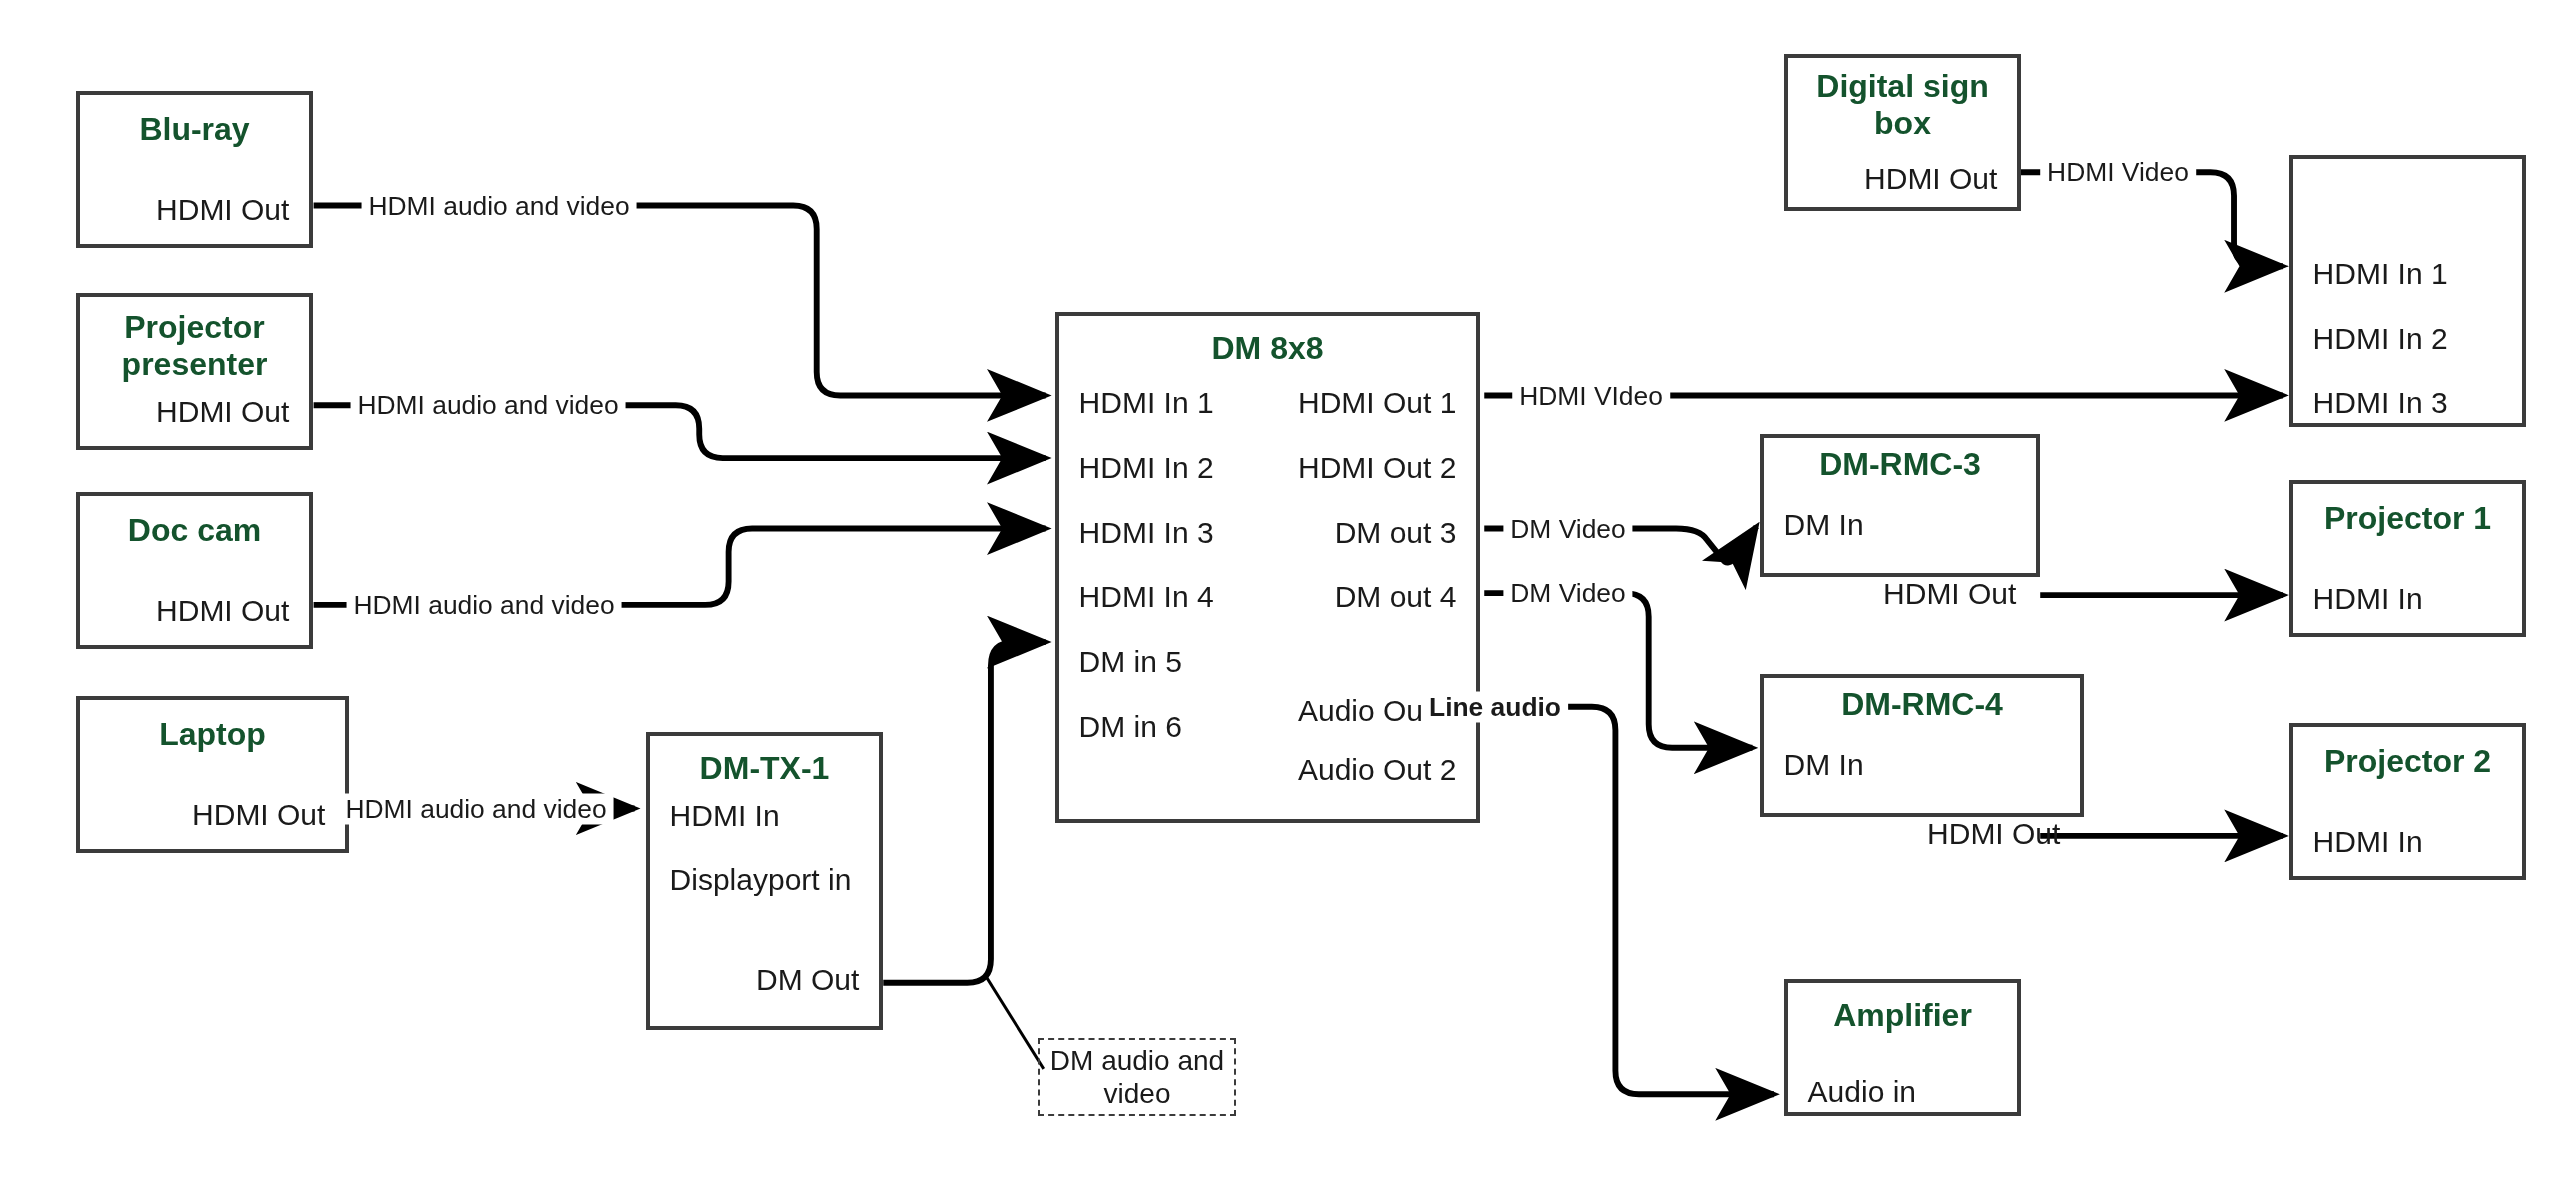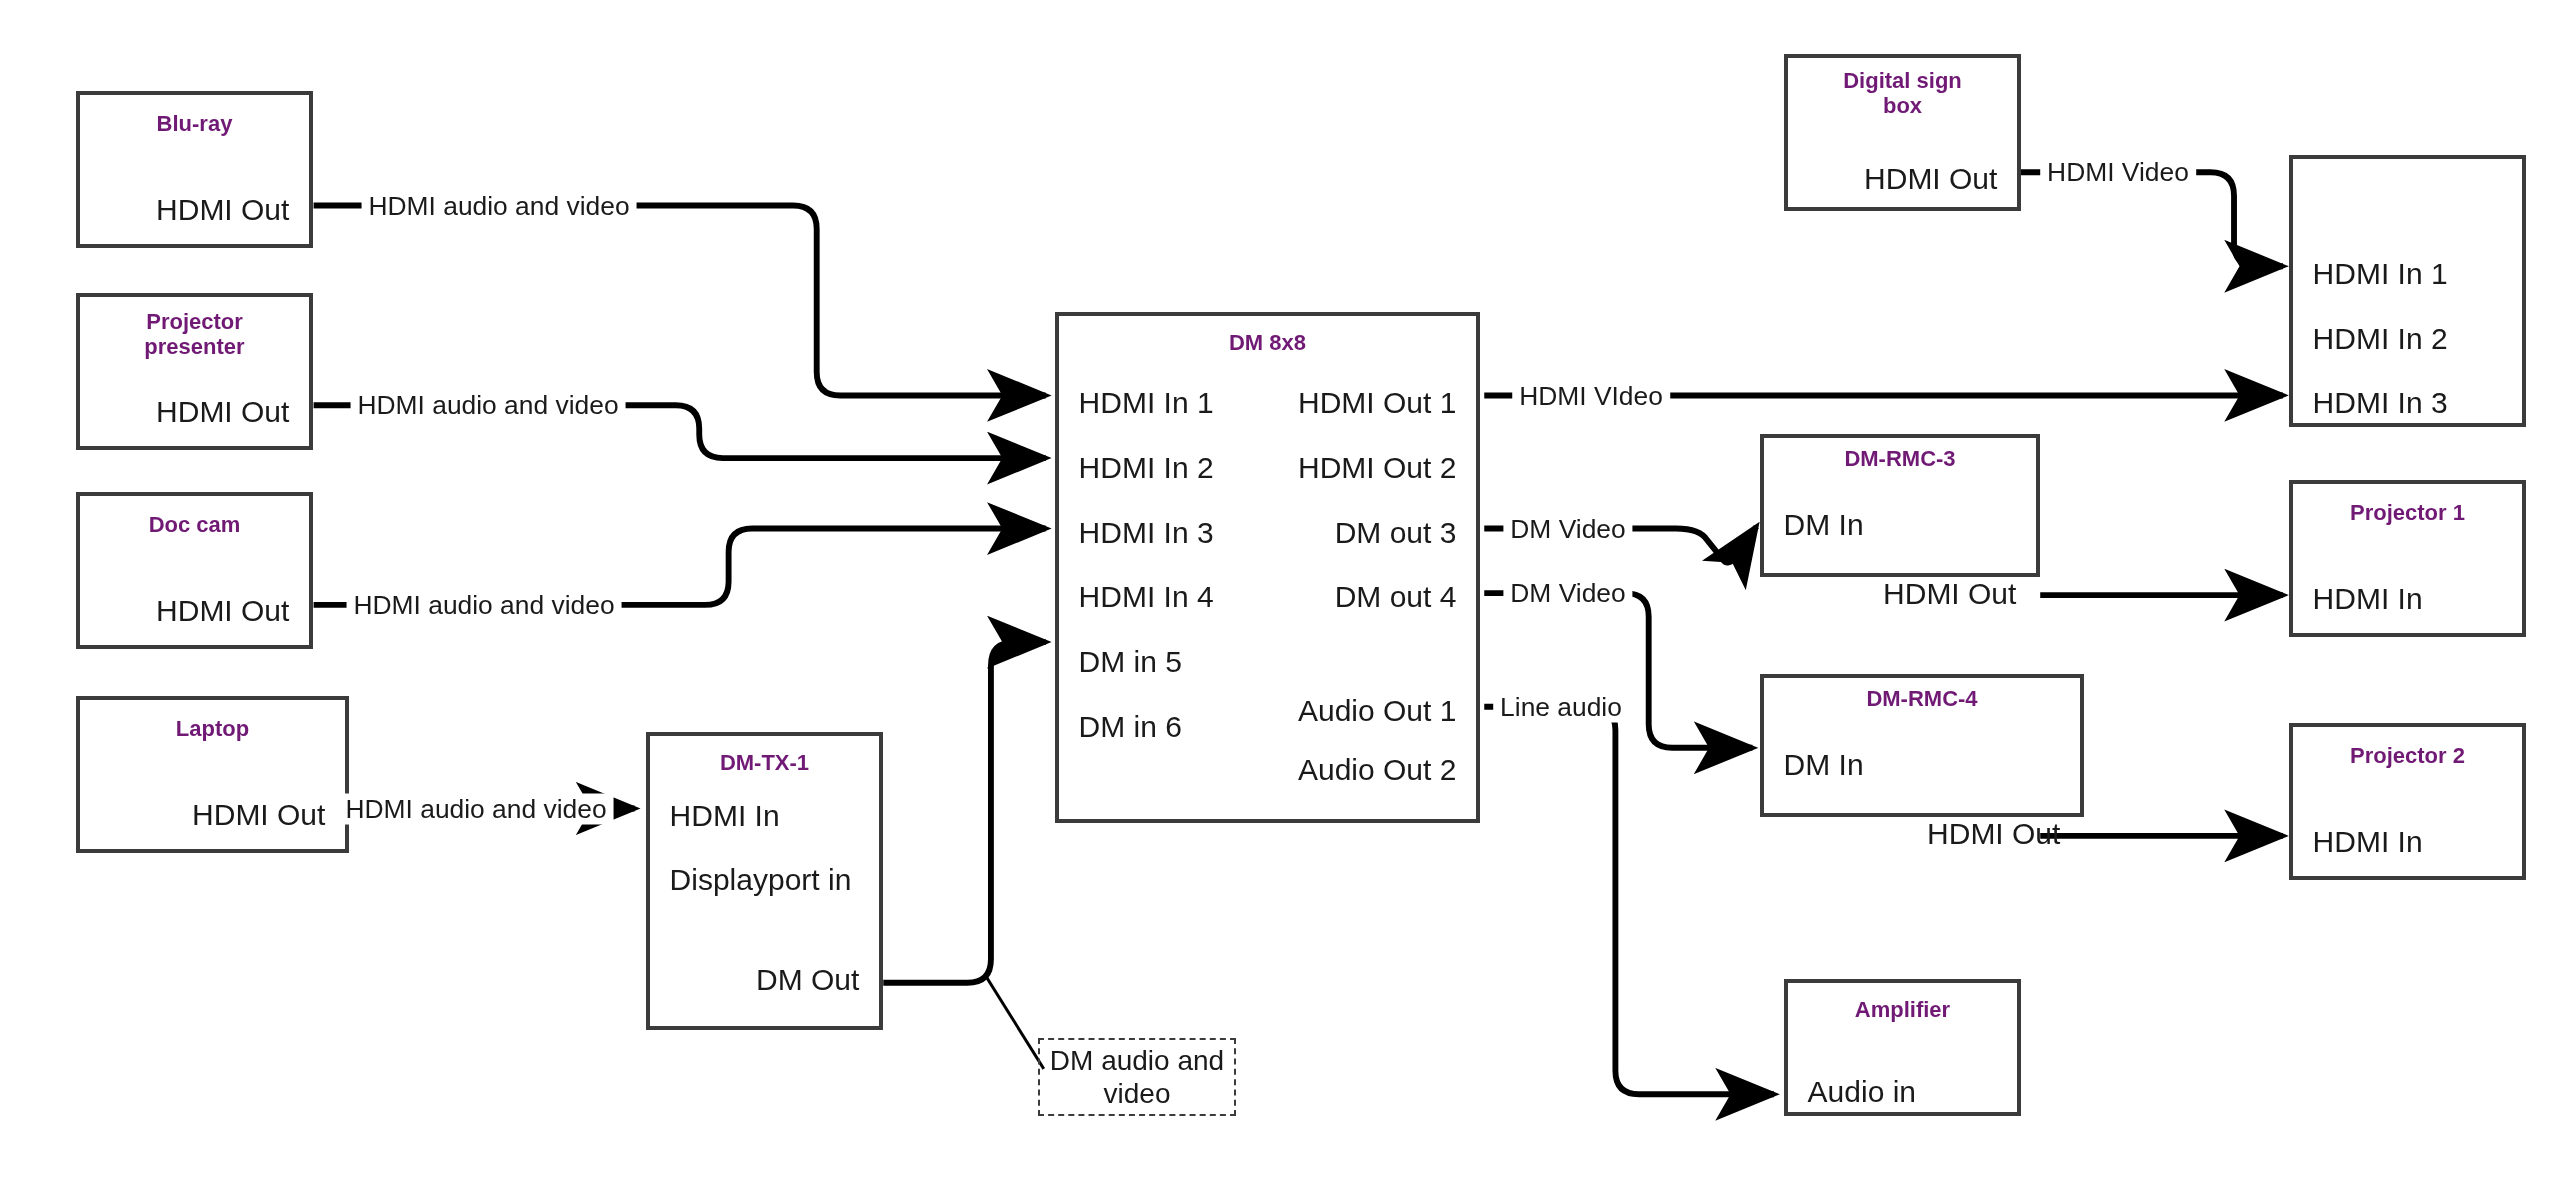--- a/index.html
+++ b/index.html
@@ -29,22 +29,22 @@
     background: #ffffff;
     z-index: 2;
   }
   .node.dashed {
     border: 2.9px dashed #3b3b3b;
     background: transparent;
   }
   .node-title {
     text-align: center;
     font-weight: bold;
-    font-size: 22px;
-    color: #701a75;
+    font-size: 32px;
+    color: #14532d;
     line-height: 1.16;
     white-space: pre-line;
   }
   .port {
     position: absolute;
     font-size: 30px;
     color: #1a1a1a;
     white-space: nowrap;
   }
   .port.left  { left: 19.6px; }
@@ -207,16 +207,16 @@
   <div class="wire-label" style="left:476px; top:809px;">HDMI audio and video</div>
 
   <div class="wire-label" style="left:2118px; top:172px;">HDMI Video</div>
 
   <div class="wire-label" style="left:1591px; top:396px;">HDMI VIdeo</div>
 
   <div class="wire-label" style="left:1568px; top:529px;">DM Video</div>
 
   <div class="wire-label" style="left:1568px; top:593px;">DM Video</div>
 
-  <div class="wire-label" style="left:1561px; top:707px;">Line audio</div>
+  <div class="wire-label" style="left:1495px; top:707px;font-weight:bold;">Line audio</div>
 
 </div>
 
 
 </body></html>

